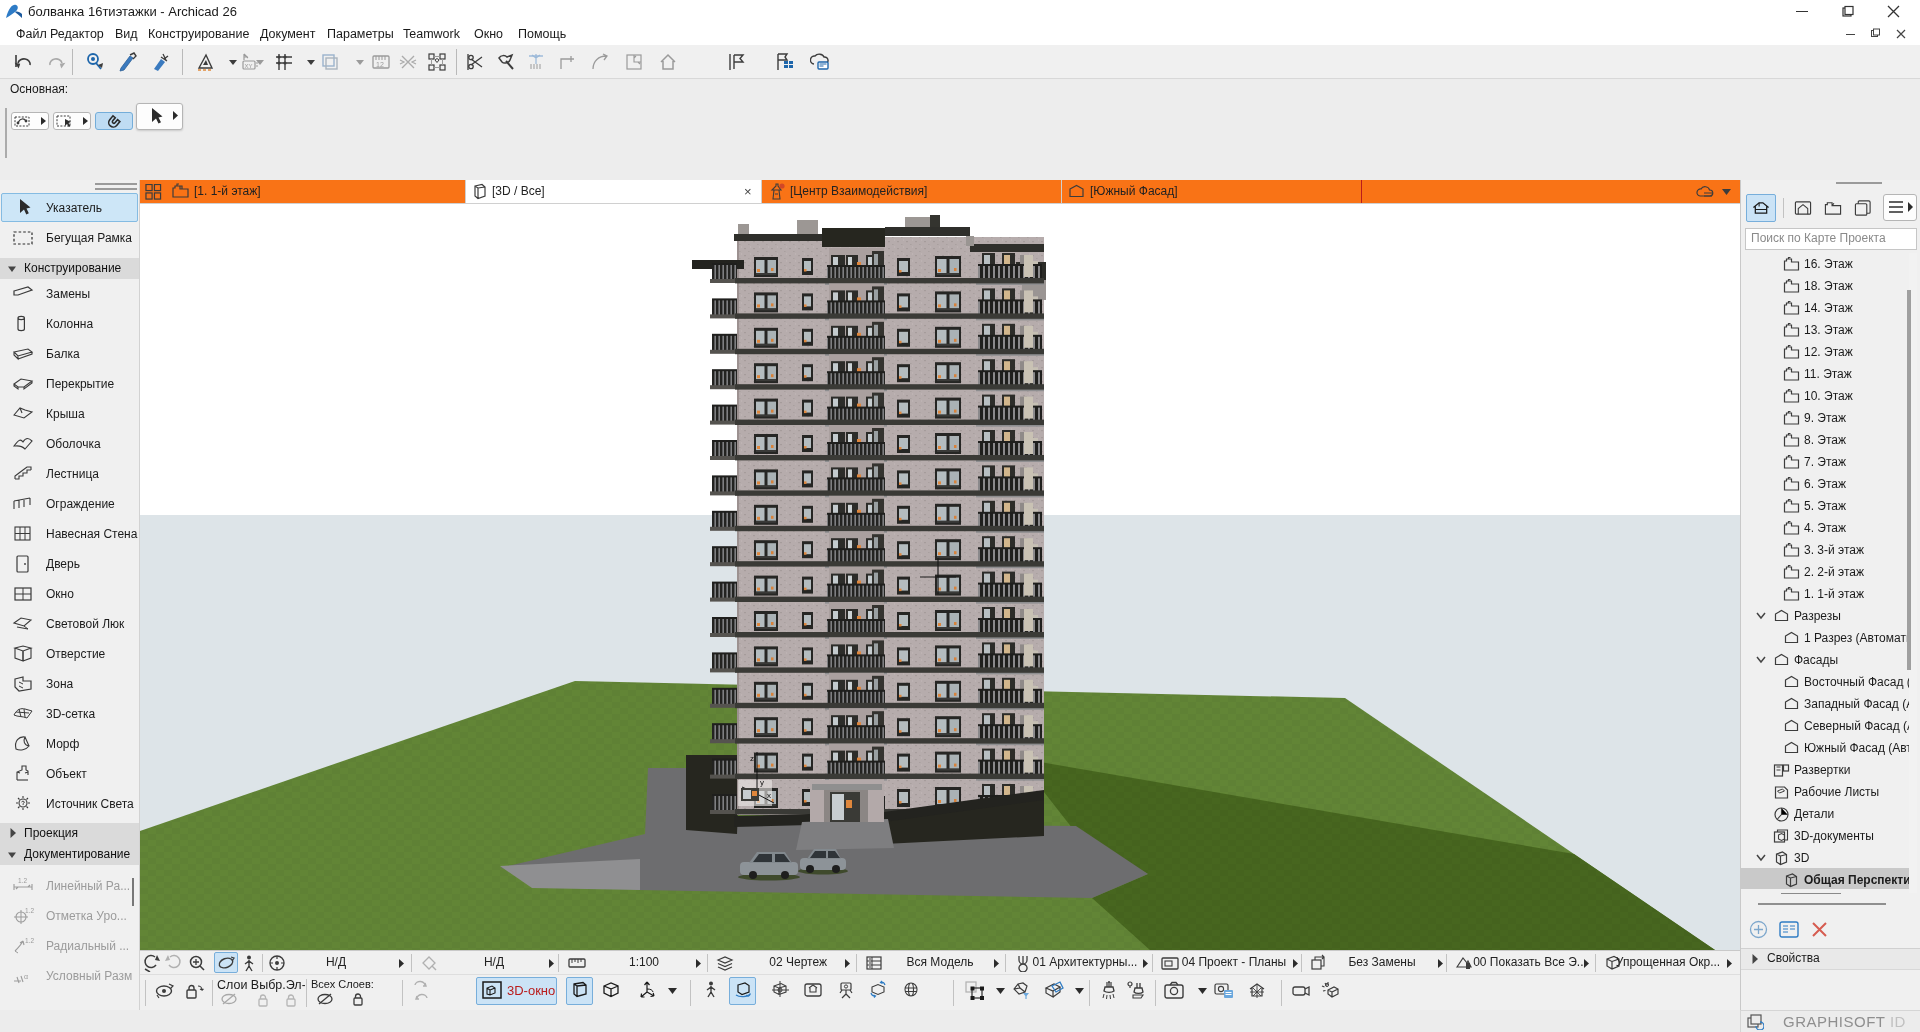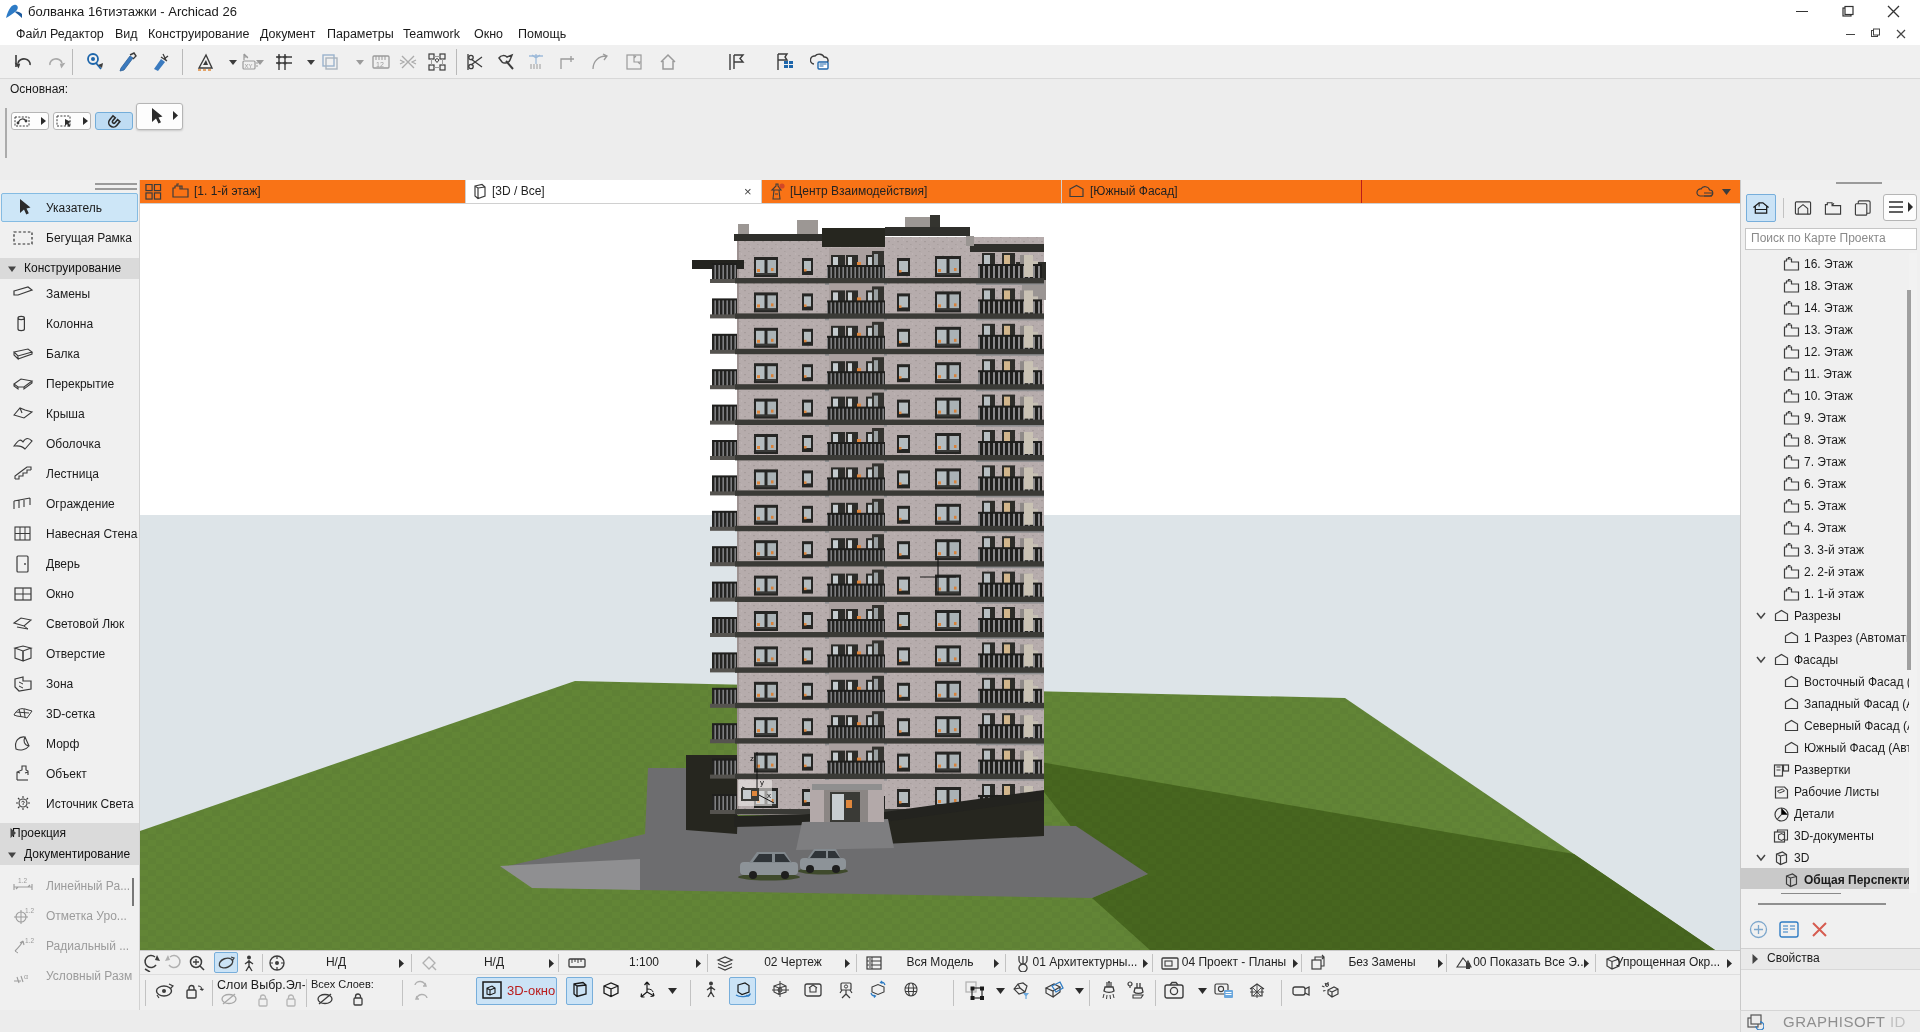--- a/index.html
+++ b/index.html
@@ -307,21 +307,21 @@
         <path d="M6 17 V9 L11 7 L11 3 L15 3 L15 7 L17 8 V12 M6 9 L9 10 M17 9 L14 10" fill="none" stroke="#3a3a3a" stroke-width="1.1"></path>
         <path d="M6 17 L17 17" stroke="#3a3a3a" stroke-width="1.1"></path>
       </svg>
       <div class="tl-item" style="left:46px;top:579px">Объект</div>
       <svg class="icn" style="left:10px;top:613px" width="26" height="22" viewBox="0 0 24 22" xmlns="http://www.w3.org/2000/svg">
         <circle cx="12" cy="10" r="4" fill="none" stroke="#3a3a3a" stroke-width="1.1"></circle>
         <path d="M12 3 V5 M12 15 V17 M5 10 H7 M17 10 H19 M7 5 L8.5 6.5 M17 5 L15.5 6.5 M7 15 L8.5 13.5 M17 15 L15.5 13.5" stroke="#3a3a3a" stroke-width="1.1"></path>
         <path d="M10.5 9 q1.5 -2 3 0 q-1.5 1 -1.5 3" fill="none" stroke="#3a3a3a" stroke-width="0.9"></path>
       </svg>
       <div class="tl-item" style="left:46px;top:609px">Источник Света</div>
-      <div class="tl-head" style="top:643px"><span style="margin-left:12px">Проекция</span></div>
+      <div class="tl-head" style="top:643px"><span style="margin-left:24px">Проекция</span></div>
       <svg class="icn" style="left:9px;top:648px" width="8" height="10" viewBox="0 0 8 10" xmlns="http://www.w3.org/2000/svg">
         <path d="M1.5 0 L7 5 L1.5 10 Z" fill="#444"></path>
       </svg>
       <div class="tl-head" style="top:664px"><span style="margin-left:24px">Документирование</span></div>
       <svg class="icn" style="left:8px;top:671px" width="8" height="8" viewBox="0 0 8 8" xmlns="http://www.w3.org/2000/svg">
         <path d="M0 1.5 L8 1.5 L4 7 Z" fill="#444"></path>
       </svg>
       <svg class="icn" style="left:10px;top:695px" width="26" height="22" viewBox="0 0 24 22" xmlns="http://www.w3.org/2000/svg">
         <path d="M3 12 H21 M3 9 V15 M21 9 V15 M7 12 l-2 2 M17 12 l2 -2" stroke="#9b9b9b" stroke-width="1.1" fill="none"></path>
         <text x="7" y="8" font-size="6.5" fill="#9b9b9b" font-family="Liberation Sans">1.2</text>
@@ -1400,21 +1400,21 @@
         <path d="M4 5 V9 M7 5 V8 M10 5 V9 M13 5 V8" stroke="#3c3c3c" stroke-width="1"></path>
       </svg>
       <div class="seg" style="left:444px;width:120px;text-align:center">1:100</div>
       <svg class="icn" style="left:555px;top:8px" width="7" height="9" viewBox="0 0 7 9" xmlns="http://www.w3.org/2000/svg">
         <path d="M1 0 L6 4.5 L1 9 Z" fill="#2b2b2b"></path>
       </svg>
       <div class="vsep" style="left:567px;top:3px;height:18px;background:#c2c2c2"></div>
       <svg class="icn" style="left:576px;top:3px" width="18" height="18" viewBox="0 0 18 18" xmlns="http://www.w3.org/2000/svg">
         <path d="M2 6 L9 3 L16 6 L9 9 Z M2 9.5 L9 12.5 L16 9.5 M2 13 L9 16 L16 13" fill="none" stroke="#3c3c3c" stroke-width="1.2"></path>
       </svg>
-      <div class="seg" style="left:593px;width:120px;text-align:center">02 Чертеж</div>
+      <div class="seg" style="left:567px;width:120px;text-align:right">02 Чертеж</div>
       <svg class="icn" style="left:704px;top:8px" width="7" height="9" viewBox="0 0 7 9" xmlns="http://www.w3.org/2000/svg">
         <path d="M1 0 L6 4.5 L1 9 Z" fill="#2b2b2b"></path>
       </svg>
       <div class="vsep" style="left:716px;top:3px;height:18px;background:#c2c2c2"></div>
       <svg class="icn" style="left:725px;top:3px" width="18" height="18" viewBox="0 0 18 18" xmlns="http://www.w3.org/2000/svg">
         <rect x="2" y="3" width="14" height="12" fill="none" stroke="#3c3c3c" stroke-width="1.2"></rect>
         <path d="M2 7 H16 M2 11 H16 M7 3 V15 M4 5 l2 0 M4 9 l2 0 M4 13 l2 0" stroke="#3c3c3c" stroke-width="1"></path>
       </svg>
       <div class="seg" style="left:740px;width:120px;text-align:center">Вся Модель</div>
       <svg class="icn" style="left:853px;top:8px" width="7" height="9" viewBox="0 0 7 9" xmlns="http://www.w3.org/2000/svg">

